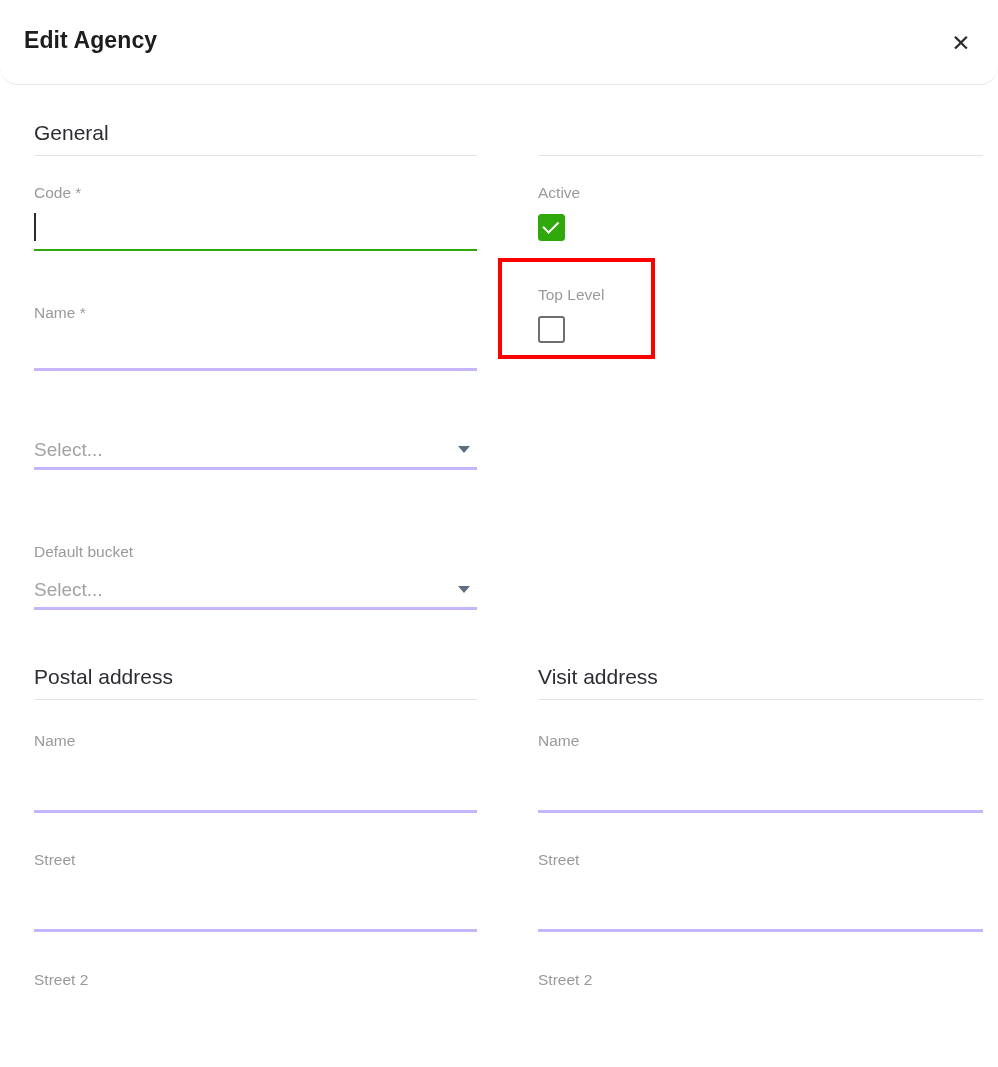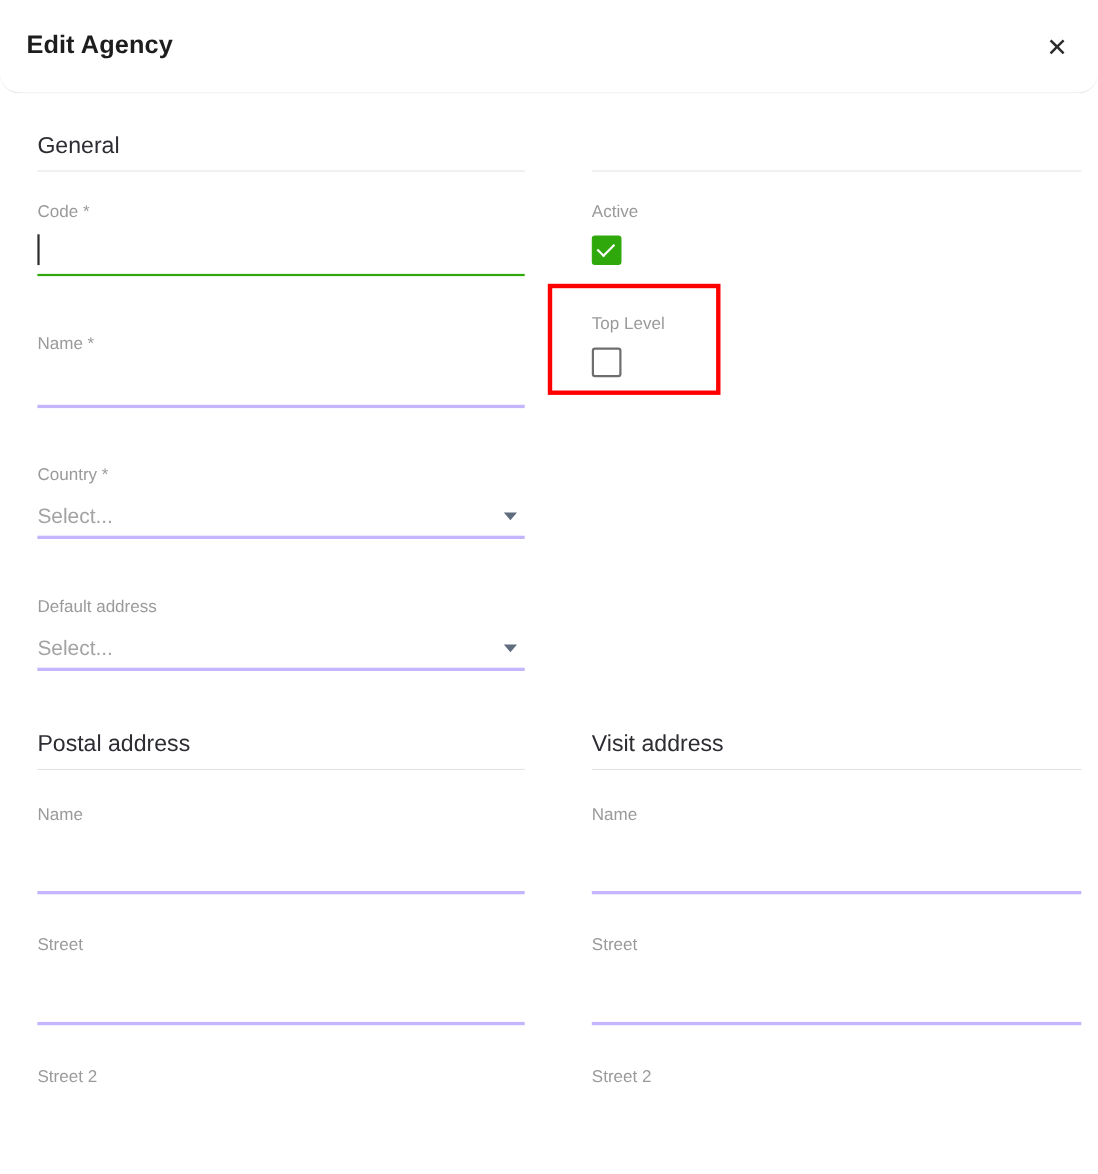--- a/index.html
+++ b/index.html
@@ -215,29 +215,28 @@
           <div class="caret"></div>
         </div>
       </div>
 
       <div class="field" style="position:absolute; left:0; top:205px; width:443px;">
         <label class="field-label">Name *</label>
         <div class="field-input"></div>
       </div>
 
       <div class="field" style="position:absolute; left:0; top:324px; width:443px;">
-        <label class="field-label">Country *</label>
         <div class="field-input">
           <span class="placeholder">Select...</span>
           <span class="caret-down"></span>
         </div>
       </div>
 
       <div class="field" style="position:absolute; left:0; top:444px; width:443px;">
-        <label class="field-label">Default address</label>
+        <label class="field-label">Default bucket</label>
         <div class="field-input">
           <span class="placeholder">Select...</span>
           <span class="caret-down"></span>
         </div>
       </div>
 
       <div style="position:absolute; left:0; top:566px; width:443px;">
         <div class="section-heading">Postal address</div>
         <div class="section-rule"></div>
       </div>

